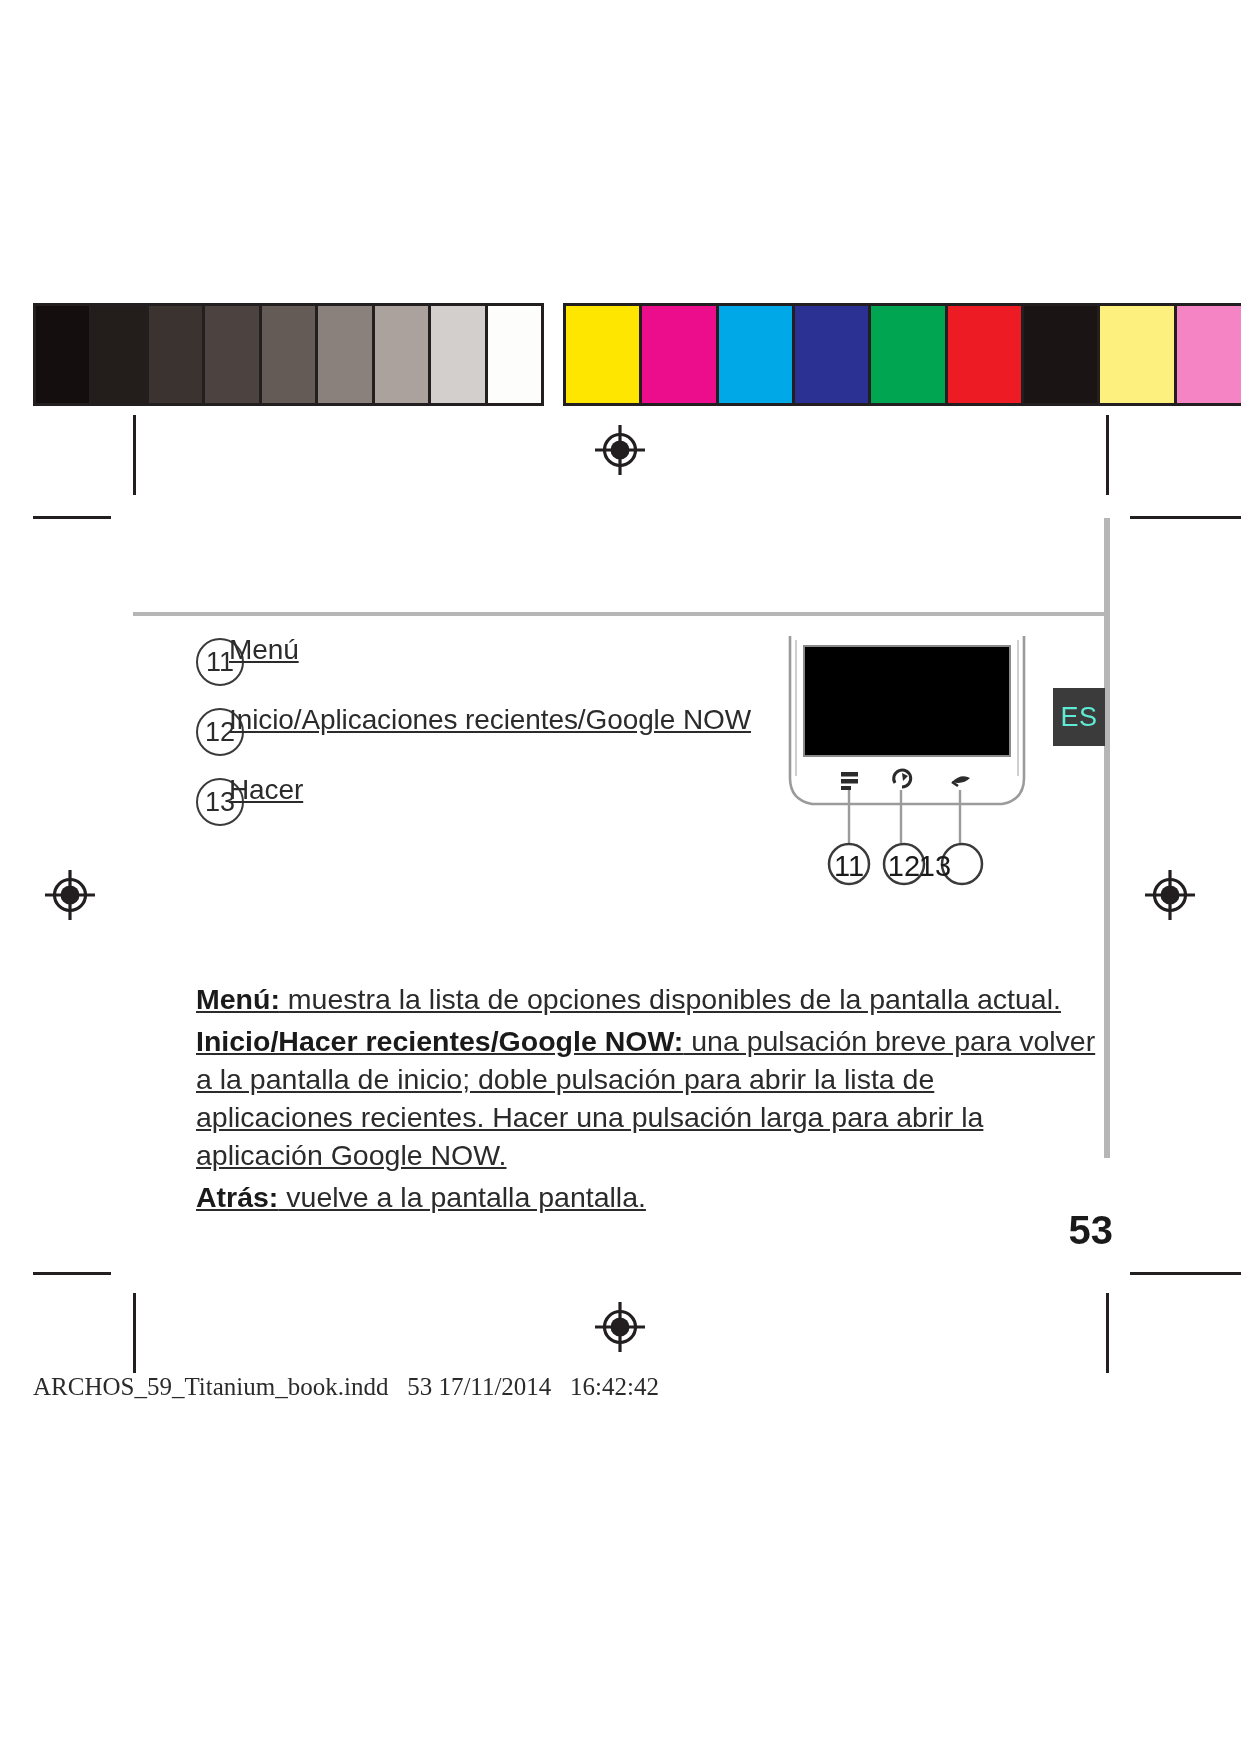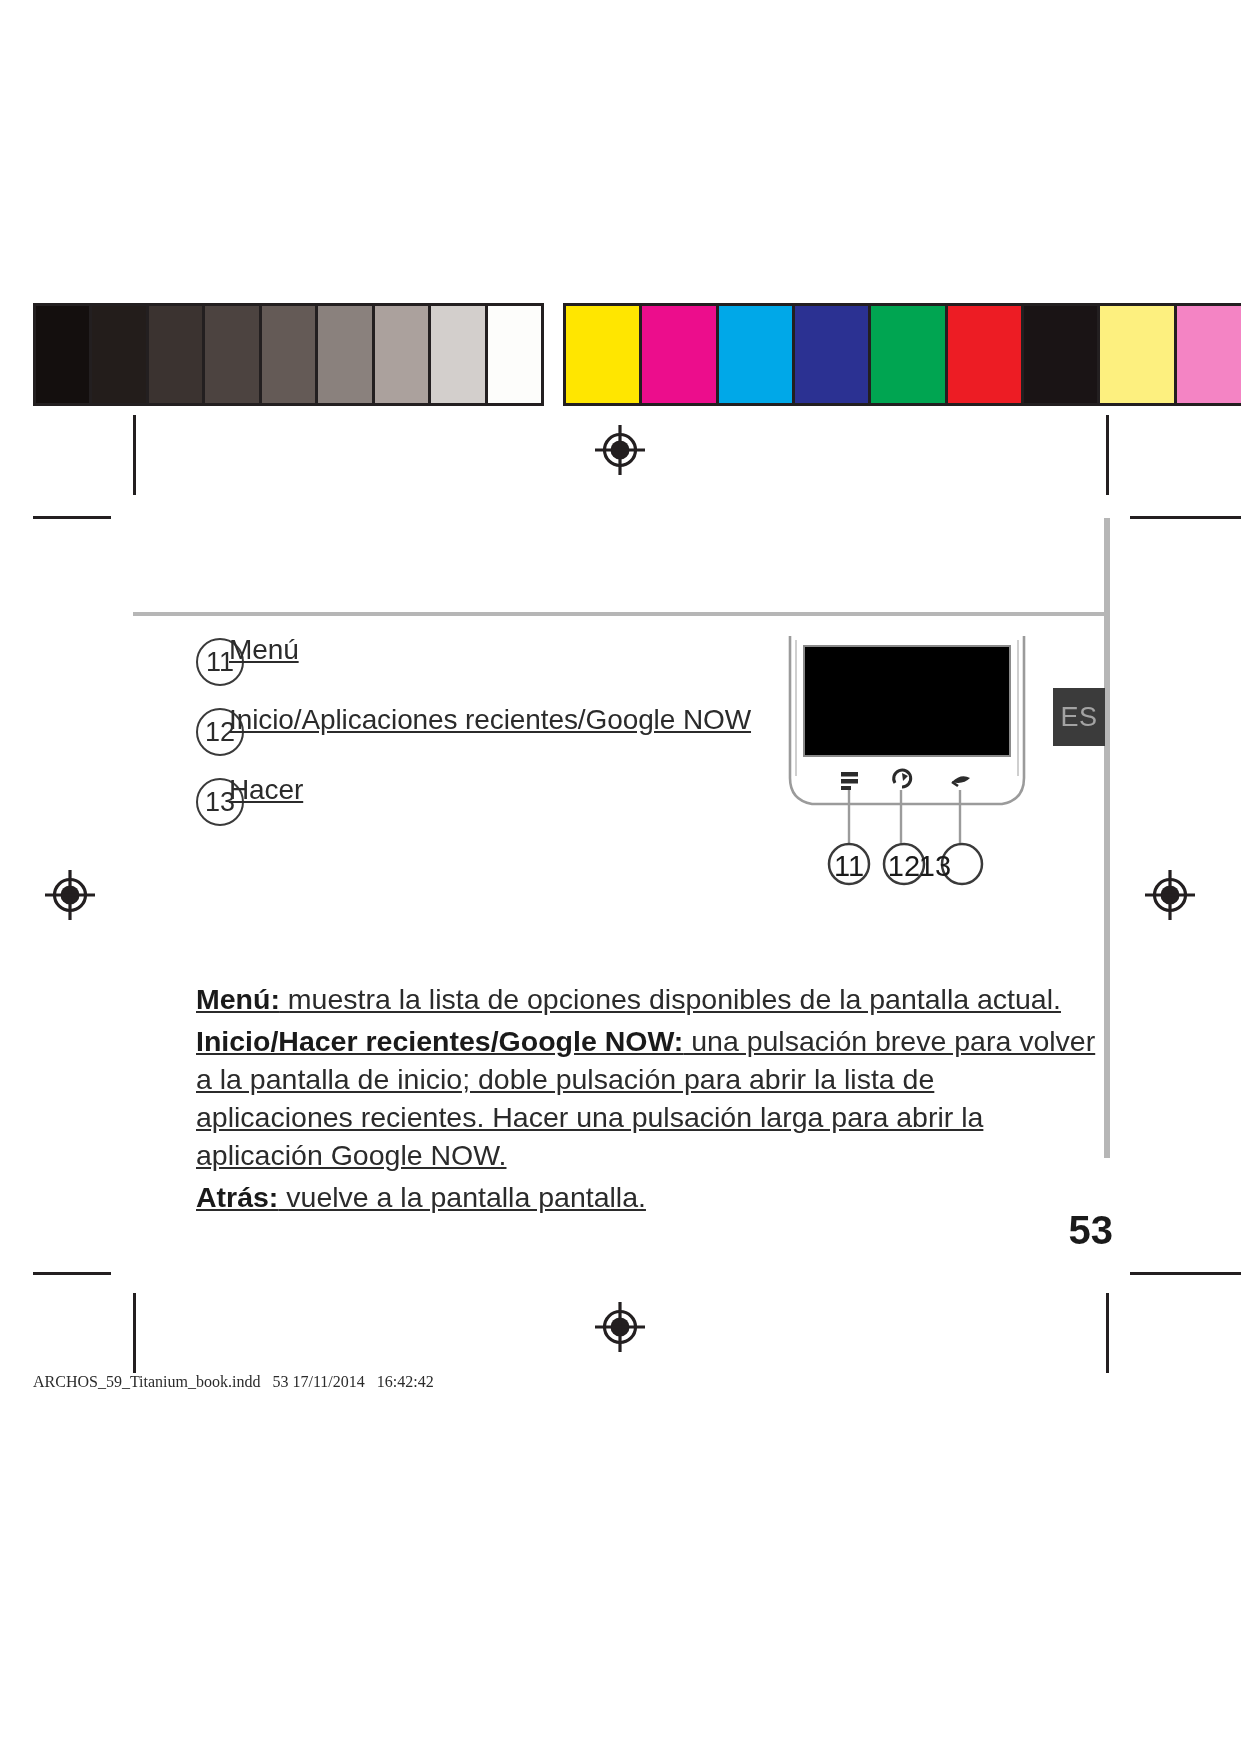--- a/index.html
+++ b/index.html
@@ -30,21 +30,21 @@
   .reg svg{display:block;width:54px;height:54px;}
 
   
   .rule{position:absolute;background:#b6b6b6;}
   #top-rule{left:133px;top:612px;width:977px;height:4px;}
   #right-rule{left:1104px;top:518px;width:6px;height:640px;}
 
   
   #es-tab{
     position:absolute;left:1053px;top:688px;width:52px;height:58px;
-    background:#3b3b3b;color:#a3a3a3;
+    background:#3b3b3b;color:#5eead4;
     display:flex;align-items:center;justify-content:center;
     font-size:27px;letter-spacing:.5px;
   }
 
   
   #legend{position:absolute;left:196px;top:638px;width:560px;}
   .legend-row{position:relative;height:70px;}
   .legend-num{
     position:absolute;left:0;top:0;
     width:44px;height:44px;border:2.5px solid #3a3a3a;border-radius:50%;
@@ -71,21 +71,21 @@
   
   #page-number{
     position:absolute;right:128px;top:1208px;
     font-size:40px;font-weight:700;color:#1a1a1a;
   }
 
   
   #print-footer{
     position:absolute;left:33px;top:1373px;
     font-family:"Liberation Serif", serif;
-    font-size:16px;color:#2b2b2b;white-space:pre;
+    font-size:25px;color:#2b2b2b;white-space:pre;
   }
 </style>
 </head>
 <body>
 
 <div class="page">
 
   <div class="calbar" id="gray-bar">
       <div class="sw" style="background: rgb(20, 15, 14);"></div>
       <div class="sw" style="background: rgb(35, 29, 27);"></div>

